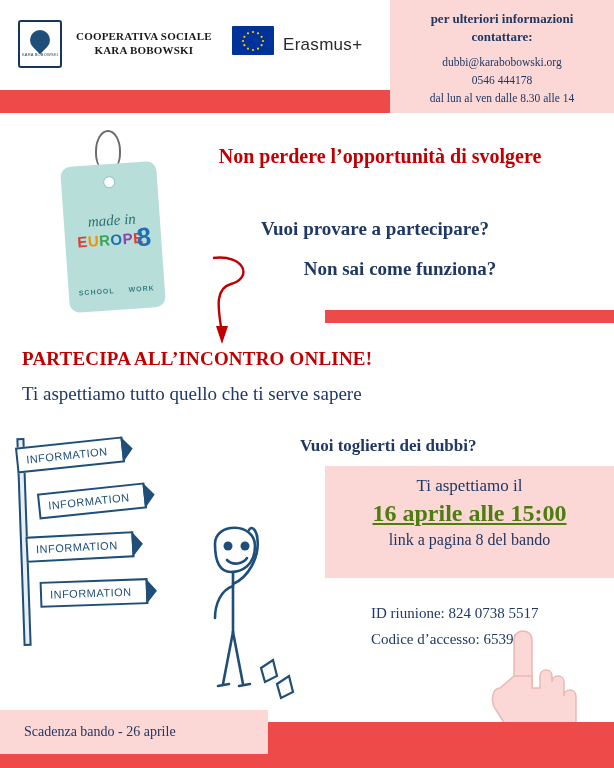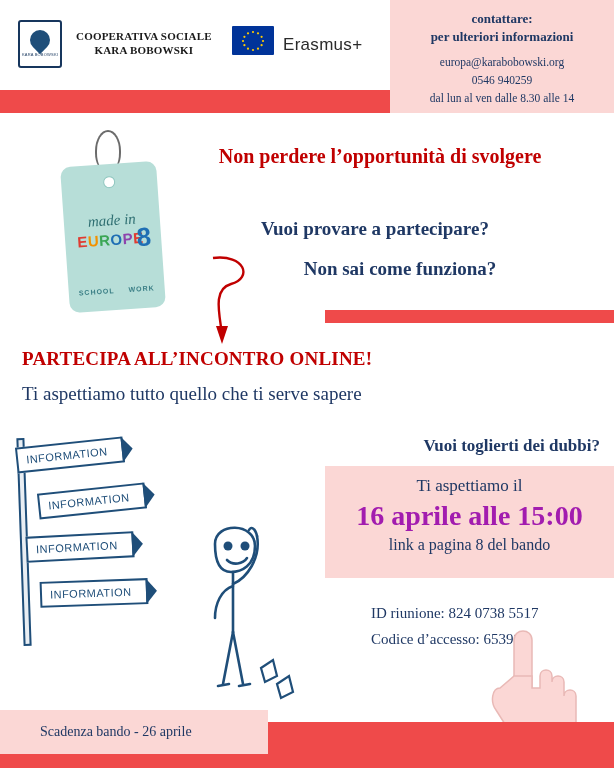--- a/index.html
+++ b/index.html
@@ -301,21 +301,20 @@
   }
 
   
   .stickman { position: absolute; top: 500px; left: 185px; width: 110px; height: 200px; }
 
   
   .dubbi {
     position: absolute;
     top: 436px; left: 300px;
     width: 300px;
-    text-align: right;
     font-family: "Liberation Serif", serif;
     font-weight: bold;
     font-size: 17px;
     color: #1f3864;
   }
   .aspettiamo-box {
     position: absolute;
     top: 466px; left: 325px;
     width: 289px; height: 112px;
     background: #fbd7d5;
@@ -324,23 +323,24 @@
   }
   .aspettiamo-1 {
     font-family: "Liberation Serif", serif;
     font-size: 17px;
     color: #1f3864;
     line-height: 1.35;
   }
   .aspettiamo-2 {
     font-family: "Liberation Serif", serif;
     font-weight: bold;
-    font-size: 28px;
-    color: #a21caf;
+    font-size: 24px;
+    color: #4d7c0f;
     line-height: 1.3;
+    text-decoration: underline;
   }
   .aspettiamo-3 {
     font-family: "Liberation Serif", serif;
     font-size: 16px;
     color: #1f3864;
     margin-top: 2px;
   }
   .meeting-id {
     position: absolute;
     top: 600px; left: 371px;
@@ -360,21 +360,21 @@
     width: 614px; height: 46px;
     background: #ef4a4a;
   }
   .footer-pink {
     position: absolute;
     bottom: 14px; left: 0;
     width: 268px; height: 44px;
     background: #fbd7d5;
     display: flex;
     align-items: center;
-    padding-left: 40px;
+    padding-left: 24px;
   }
   .footer-pink span {
     font-family: "Liberation Serif", serif;
     font-size: 14px;
     color: #1f3864;
   }
 </style>
 </head>
 <body>
 
@@ -407,24 +407,24 @@
           <circle cx="12.4" cy="10.8" r="1.1"></circle>
           <circle cx="16" cy="7.3" r="1.1"></circle>
         </g>
       </svg>
     </div>
     <div class="erasmus-txt">Erasmus+</div>
   </div>
 </div>
 
 <div class="info-panel">
+  <div class="info-title">per ulteriori informazioni</div>
   <div class="info-title">contattare:</div>
-  <div class="info-title">per ulteriori informazioni</div>
-  <div class="info-line email">europa@karabobowski.org</div>
-  <div class="info-line">0546 940259</div>
+  <div class="info-line email">dubbi@karabobowski.org</div>
+  <div class="info-line">0546 444178</div>
   <div class="info-line">dal lun al ven dalle 8.30 alle 14</div>
 </div>
 
 <div class="red-band"></div>
 
 <div class="tag-wrap">
   <div class="tag-string"></div>
   <div class="tag-body">
     <div class="tag-hole"></div>
     <div class="tag-madein">made in</div>

